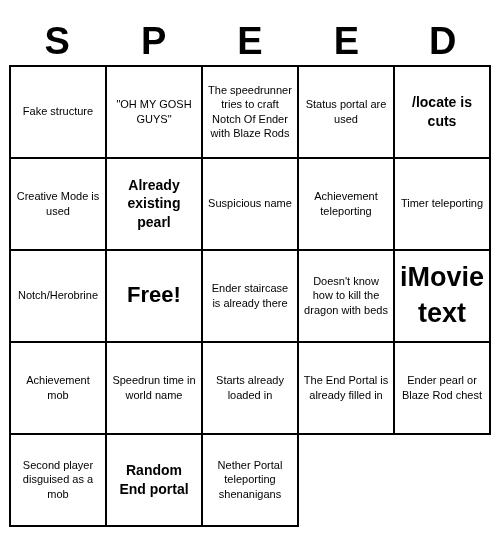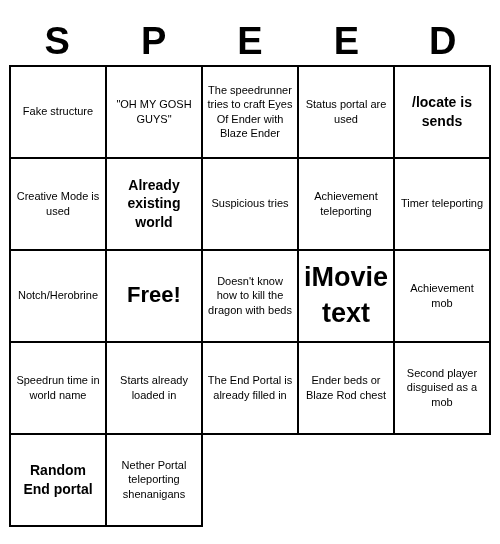--- a/index.html
+++ b/index.html
@@ -70,69 +70,72 @@
       <div style="width: 96px; text-align: center; font-size: 38px; font-weight: bold; font-family: Arial, sans-serif;">D</div>
     </div>
   <div class="bingo-grid" id="bingo-grid">
   <div class="bingo-cell">
         <span>Fake structure</span>
       </div>
       <div class="bingo-cell">
         <span>"OH MY GOSH GUYS"</span>
       </div>
       <div class="bingo-cell">
-        <span>The speedrunner tries to craft Eyes Of Ender with Blaze Ender</span>
+        <span>The speedrunner tries to craft Notch Of Ender with Blaze Rods</span>
       </div>
       <div class="bingo-cell">
         <span>Status portal are used</span>
       </div>
       <div class="bingo-cell large-text">
-        <span>/locate is sends</span>
+        <span>/locate is cuts</span>
       </div>
       <div class="bingo-cell">
         <span>Creative Mode is used</span>
       </div>
       <div class="bingo-cell large-text">
-        <span>Already existing world</span>
+        <span>Already existing pearl</span>
       </div>
       <div class="bingo-cell">
-        <span>Suspicious tries</span>
+        <span>Suspicious name</span>
       </div>
       <div class="bingo-cell">
         <span>Achievement teleporting</span>
       </div>
       <div class="bingo-cell">
         <span>Timer teleporting</span>
       </div>
       <div class="bingo-cell">
         <span>Notch/Herobrine</span>
       </div>
       <div class="bingo-cell free">
         <span>Free!</span>
+      </div>
+      <div class="bingo-cell">
+        <span>Ender staircase is already there</span>
       </div>
       <div class="bingo-cell">
         <span>Doesn't know how to kill the dragon with beds</span>
       </div>
       <div class="bingo-cell imovie">
         <span>iMovie text</span>
       </div>
       <div class="bingo-cell">
         <span>Achievement mob</span>
       </div>
       <div class="bingo-cell">
         <span>Speedrun time in world name</span>
       </div>
       <div class="bingo-cell">
         <span>Starts already loaded in</span>
       </div>
       <div class="bingo-cell">
         <span>The End Portal is already filled in</span>
       </div>
       <div class="bingo-cell">
-        <span>Ender beds or Blaze Rod chest</span>
+        <span>Ender pearl or Blaze Rod chest</span>
       </div>
       <div class="bingo-cell">
         <span>Second player disguised as a mob</span>
       </div>
       <div class="bingo-cell large-text">
         <span>Random End portal</span>
       </div>
       <div class="bingo-cell">
         <span>Nether Portal teleporting shenanigans</span>
       </div>

